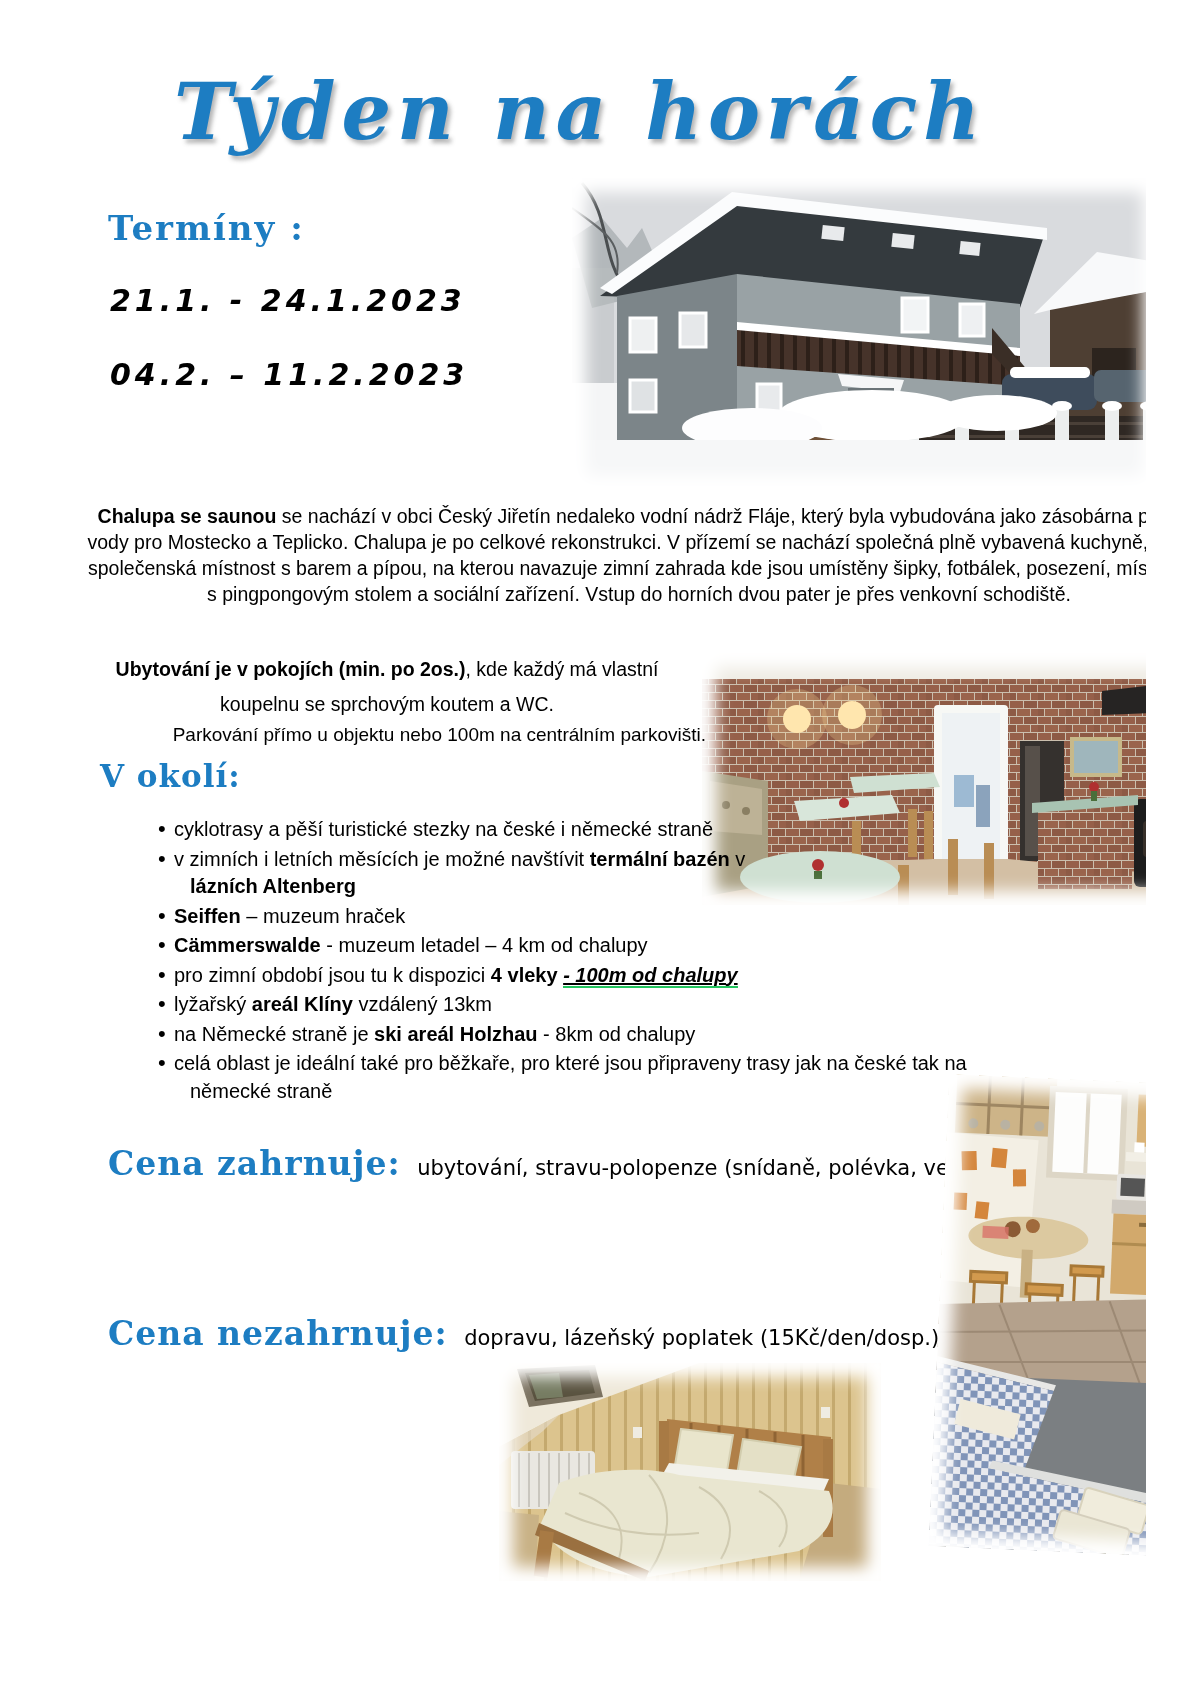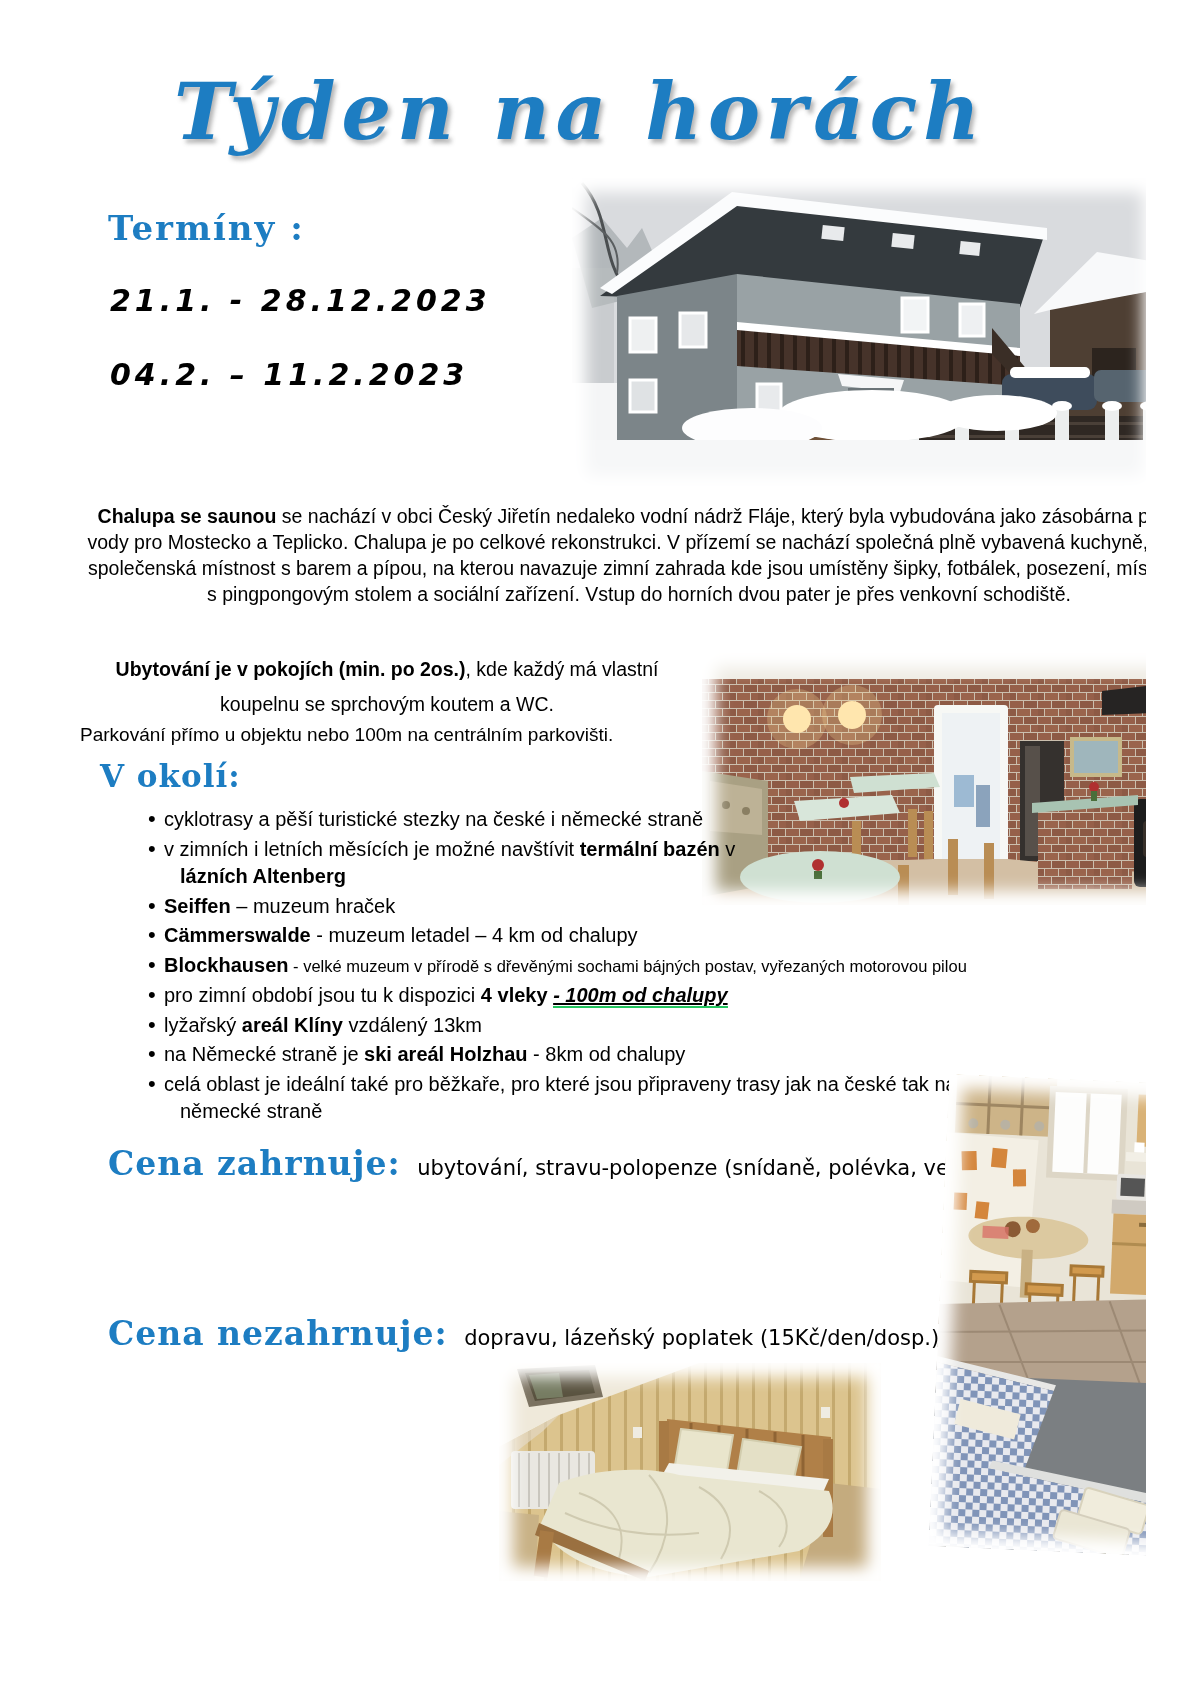--- a/index.html
+++ b/index.html
@@ -23,26 +23,26 @@
   .price-label { font-size:37px; letter-spacing:2px; }
   .price-value { font-family:"DejaVu Sans",sans-serif; font-weight:700; font-style:italic;
                  font-size:36px; letter-spacing:2px; margin-left:14px; color:#000; }
 
   .intro { position:absolute; left:40px; top:503px; width:1110px; text-align:center;
            font-size:19.5px; line-height:26px; }
   .b { font-weight:700; }
 
   .accommodation { position:absolute; left:48px; top:652px; width:590px; text-align:center;
                    font-size:19.5px; line-height:35px; }
-  .parking { position:absolute; left:36px; top:724px; width:606px; text-align:left; font-size:19px; }
+  .parking { position:absolute; left:56px; top:724px; width:606px; text-align:right; font-size:19px; }
 
   .surroundings-heading { position:absolute; left:56px; top:758px; font-size:31px; letter-spacing:1px; }
 
   .bullets { position:absolute; left:98px; top:806px; width:1010px; list-style:none;
-             margin:0; padding:0; font-size:20px; line-height:27.5px; }
+             margin:10px; padding:0; font-size:20px; line-height:27.5px; }
   .bullets li { position:relative; padding-left:38px; text-indent:-16px; margin-bottom:2px; }
   .bullets li::before { content:"\2022"; position:absolute; left:6px; top:-1px; text-indent:0; font-size:22px; }
   li.narrow { width:560px; }
   li.medium { width:820px; }
   .small { font-size:16.5px; }
   .hl { font-weight:700; font-style:italic; text-decoration:underline; border-bottom:2px solid #22c55e; }
 
   .includes-line, .excludes-line { position:absolute; left:64px; white-space:nowrap; }
   .includes-line { top:1144px; }
   .excludes-line { top:1282px;margin-top:32px; }
@@ -58,21 +58,21 @@
   .photo-bedroom  { left:455px; top:1363px; width:382px; height:218px; }
 </style>
 </head>
 <body>
 
 <div class="page">
 
   <div class="title blue-serif">Týden na horách</div>
 
   <div class="terms-heading blue-serif">Termíny :</div>
-  <div class="date date1">21.1. - 28.12.2023</div>
+  <div class="date date1">21.1. - 24.1.2023</div>
   <div class="date date2">04.2. – 11.2.2023</div>
 
 
   <div class="photo photo-chalet">
     <svg viewBox="0 0 585 312">
       <defs>
         <pattern id="slatsV" width="13" height="12" patternUnits="userSpaceOnUse">
           <rect width="13" height="12" fill="#46332a"></rect>
             <rect width="4" height="12" fill="#2d2019"></rect>
         </pattern>
@@ -205,21 +205,20 @@
 
   <div class="parking">Parkování přímo u objektu nebo 100m na centrálním parkovišti.</div>
 
   <div class="surroundings-heading blue-serif">V okolí:</div>
 
   <ul class="bullets">
     <li class="narrow"><span>cyklotrasy a pěší turistické stezky na české i německé straně</span></li>
     <li class="narrow"><span>v zimních i letních měsících je možné navštívit </span><span class="b">termální bazén</span><span> v </span><span class="b">lázních Altenberg</span></li>
     <li><span class="b">Seiffen</span><span> – muzeum hraček</span></li>
     <li><span class="b">Cämmerswalde</span><span> - muzeum letadel – 4 km od chalupy</span></li>
-    <li><span class="b">Blockhausen</span><span class="small"> - velké muzeum v přírodě s dřevěnými sochami bájných postav, vyřezaných motorovou pilou</span></li>
     <li><span>pro zimní období jsou tu k dispozici </span><span class="b">4 vleky</span><span> </span><span class="hl">- 100m od chalupy</span></li>
     <li><span>lyžařský </span><span class="b">areál Klíny</span><span> vzdálený 13km</span></li>
     <li><span>na Německé straně je </span><span class="b">ski areál Holzhau</span><span> - 8km od chalupy</span></li>
     <li class="medium"><span>celá oblast je ideální také pro běžkaře, pro které jsou připraveny trasy jak na české tak na německé straně</span></li>
   </ul>
 
   <div class="includes-line">
     <span class="line-heading blue-serif">Cena zahrnuje:</span>
     <span class="line-text">ubytování, stravu-polopenze (snídaně, polévka, večeře)</span>
   </div>

